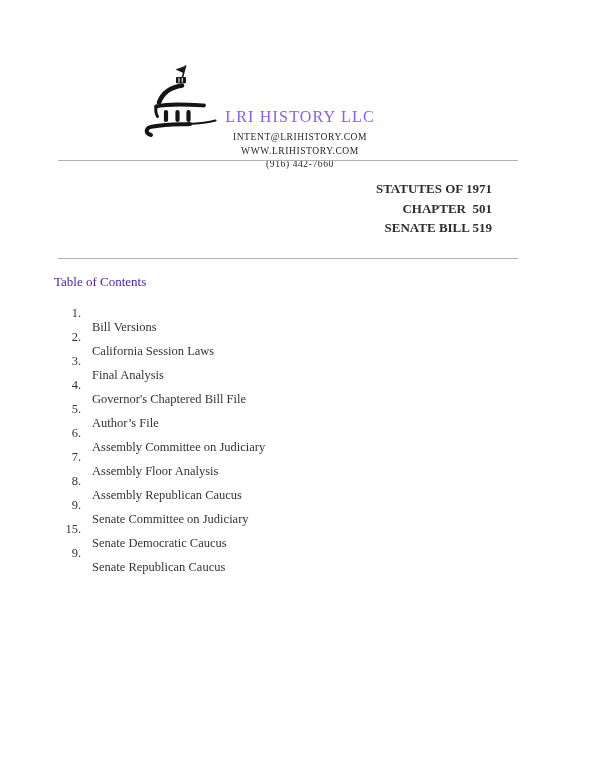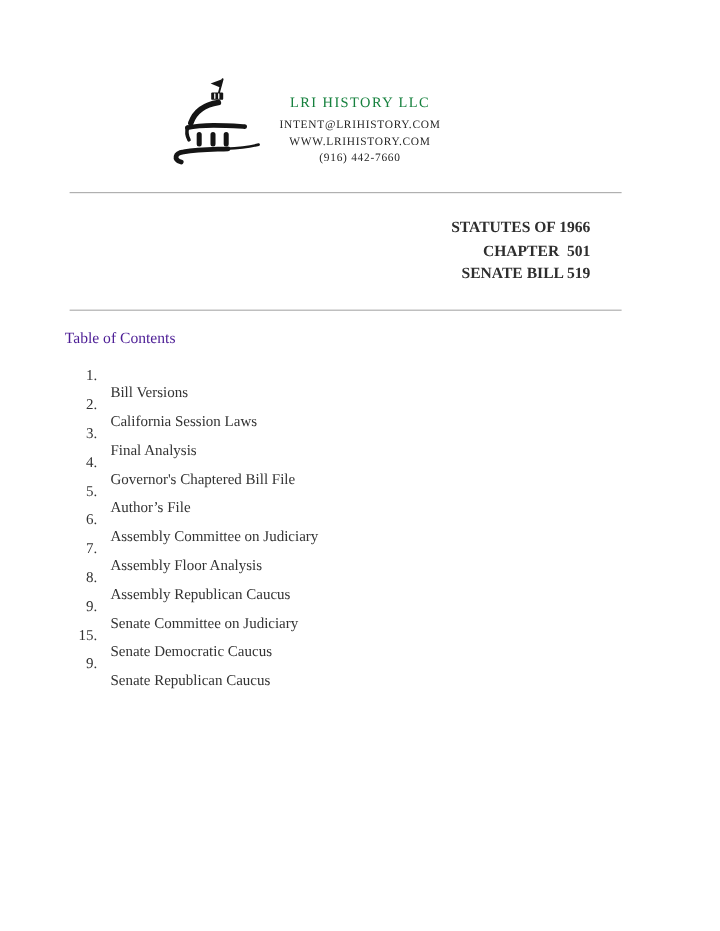--- a/index.html
+++ b/index.html
@@ -26,26 +26,27 @@
   }
   .header-text {
     position: absolute;
     left: 180px;
     top: 76px;
     width: 240px;
     text-align: center;
     color: #222222;
   }
   .company-name {
-    font-size: 12px;
+    font-size: 16px;
     letter-spacing: 1.2px;
-    color: #15803d;
+    color: #8b5cf6;
     line-height: 18px;
     margin-bottom: 5px;
     white-space: nowrap;
+    margin-top: 32px;
   }
   .contact-line {
     font-size: 9.5px;
     letter-spacing: 0.6px;
     line-height: 13.5px;
     color: #262626;
     white-space: nowrap;
   }
 
   
@@ -134,21 +135,21 @@
   <div class="header-text">
     <div class="company-name">LRI HISTORY LLC</div>
     <div class="contact-line">INTENT@LRIHISTORY.COM</div>
     <div class="contact-line">WWW.LRIHISTORY.COM</div>
     <div class="contact-line">(916) 442-7660</div>
   </div>
 
   <div class="rule rule-top"></div>
 
   <div class="reference">
-    <div class="ref-line">STATUTES OF 1966</div>
+    <div class="ref-line">STATUTES OF 1971</div>
     <div class="ref-line">CHAPTER  501</div>
     <div class="ref-line">SENATE BILL 519</div>
   </div>
 
   <div class="rule rule-bottom"></div>
 
   <div class="toc-heading">Table of Contents</div>
 
   <ol class="toc-list">
     <li class="toc-item">

